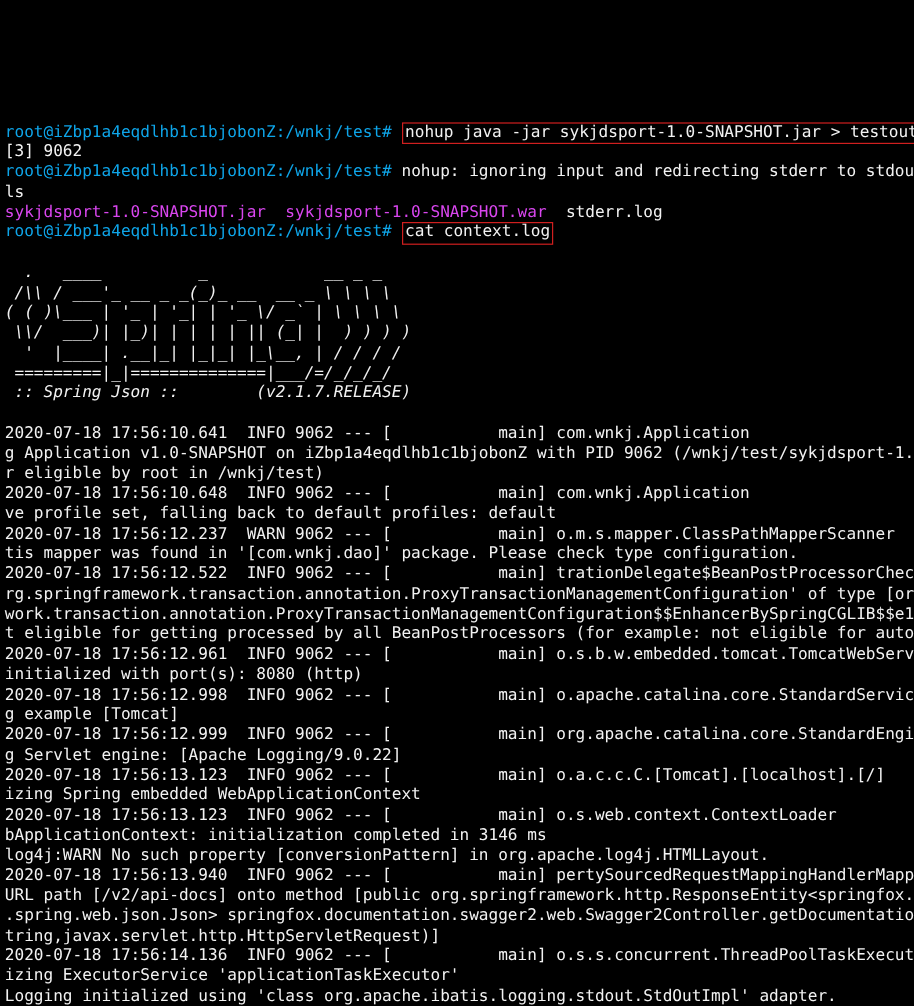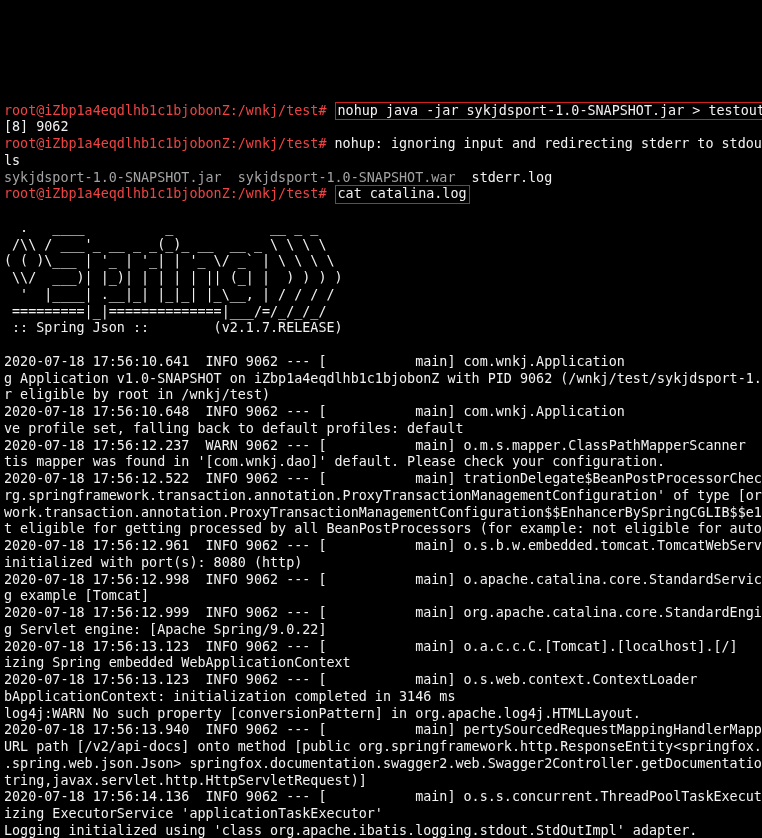--- a/index.html
+++ b/index.html
@@ -15,68 +15,68 @@
     overflow: hidden;
     white-space: pre;
   }
   .wrap {
     position: relative;
     width: 762px;
     height: 838px;
     padding: 2px 4px;
     box-sizing: border-box;
   }
-  .prompt       { color: #ef4444; }
-  .red-file     { color: #a3a3a3; }
+  .prompt       { color: #0ea5e9; }
+  .red-file     { color: #d946ef; }
   .box {
     border: 1px solid #d01f1f;
     padding: 0 2px;
     display: inline-block;
     margin: -1px 0;
   }
-  .pre { white-space: pre; }
+  .pre { white-space: pre; font-style: italic; }
 </style>
 </head>
 <body>
 
 
 
 <div class="wrap">
 <span class="prompt">root@iZbp1a4eqdlhb1c1bjobonZ:/wnkj/test#</span> <span class="box"><span>nohup java -jar sykjdsport-1.0-SNAPSHOT.jar &gt; testout.log &amp;</span></span>
-<span>[8] 9062</span>
+<span>[3] 9062</span>
 <span class="prompt">root@iZbp1a4eqdlhb1c1bjobonZ:/wnkj/test#</span> <span>nohup: ignoring input and redirecting stderr to stdout</span>
 <span>ls</span>
 <span class="red-file">sykjdsport-1.0-SNAPSHOT.jar</span>  <span class="red-file">sykjdsport-1.0-SNAPSHOT.war</span>  <span>stderr.log</span>
-<span class="prompt">root@iZbp1a4eqdlhb1c1bjobonZ:/wnkj/test#</span> <span class="box"><span>cat catalina.log</span></span>
+<span class="prompt">root@iZbp1a4eqdlhb1c1bjobonZ:/wnkj/test#</span> <span class="box"><span>cat context.log</span></span>
 
 <span class="pre">  .   ____          _            __ _ _</span>
 <span class="pre"> /\\ / ___'_ __ _ _(_)_ __  __ _ \ \ \ \</span>
 <span class="pre">( ( )\___ | '_ | '_| | '_ \/ _` | \ \ \ \</span>
 <span class="pre"> \\/  ___)| |_)| | | | | || (_| |  ) ) ) )</span>
 <span class="pre">  '  |____| .__|_| |_|_| |_\__, | / / / /</span>
 <span class="pre"> =========|_|==============|___/=/_/_/_/</span>
 <span class="pre"> :: Spring Json ::        (v2.1.7.RELEASE)</span>
 
 <span>2020-07-18 17:56:10.641  INFO 9062 --- [           main] com.wnkj.Application                     : Startin</span>
 <span>g Application v1.0-SNAPSHOT on iZbp1a4eqdlhb1c1bjobonZ with PID 9062 (/wnkj/test/sykjdsport-1.0-SNAPSHOT.ja</span>
 <span>r eligible by root in /wnkj/test)</span>
 <span>2020-07-18 17:56:10.648  INFO 9062 --- [           main] com.wnkj.Application                     : No acti</span>
 <span>ve profile set, falling back to default profiles: default</span>
 <span>2020-07-18 17:56:12.237  WARN 9062 --- [           main] o.m.s.mapper.ClassPathMapperScanner      : No MyBa</span>
-<span>tis mapper was found in '[com.wnkj.dao]' default. Please check your configuration.</span>
+<span>tis mapper was found in '[com.wnkj.dao]' package. Please check type configuration.</span>
 <span>2020-07-18 17:56:12.522  INFO 9062 --- [           main] trationDelegate$BeanPostProcessorChecker : Bean 'o</span>
 <span>rg.springframework.transaction.annotation.ProxyTransactionManagementConfiguration' of type [org.springframe</span>
 <span>work.transaction.annotation.ProxyTransactionManagementConfiguration$$EnhancerBySpringCGLIB$$e19cd5ad] is no</span>
 <span>t eligible for getting processed by all BeanPostProcessors (for example: not eligible for auto-proxying)</span>
 <span>2020-07-18 17:56:12.961  INFO 9062 --- [           main] o.s.b.w.embedded.tomcat.TomcatWebServer  : Tomcat </span>
 <span>initialized with port(s): 8080 (http)</span>
 <span>2020-07-18 17:56:12.998  INFO 9062 --- [           main] o.apache.catalina.core.StandardService   : Startin</span>
 <span>g example [Tomcat]</span>
 <span>2020-07-18 17:56:12.999  INFO 9062 --- [           main] org.apache.catalina.core.StandardEngine  : Startin</span>
-<span>g Servlet engine: [Apache Spring/9.0.22]</span>
+<span>g Servlet engine: [Apache Logging/9.0.22]</span>
 <span>2020-07-18 17:56:13.123  INFO 9062 --- [           main] o.a.c.c.C.[Tomcat].[localhost].[/]       : Initial</span>
 <span>izing Spring embedded WebApplicationContext</span>
 <span>2020-07-18 17:56:13.123  INFO 9062 --- [           main] o.s.web.context.ContextLoader            : Root We</span>
 <span>bApplicationContext: initialization completed in 3146 ms</span>
 <span>log4j:WARN No such property [conversionPattern] in org.apache.log4j.HTMLLayout.</span>
 <span>2020-07-18 17:56:13.940  INFO 9062 --- [           main] pertySourcedRequestMappingHandlerMapping : Mapped </span>
 <span>URL path [/v2/api-docs] onto method [public org.springframework.http.ResponseEntity&lt;springfox.documentation</span>
 <span>.spring.web.json.Json&gt; springfox.documentation.swagger2.web.Swagger2Controller.getDocumentation(java.lang.S</span>
 <span>tring,javax.servlet.http.HttpServletRequest)]</span>
 <span>2020-07-18 17:56:14.136  INFO 9062 --- [           main] o.s.s.concurrent.ThreadPoolTaskExecutor  : Initial</span>

